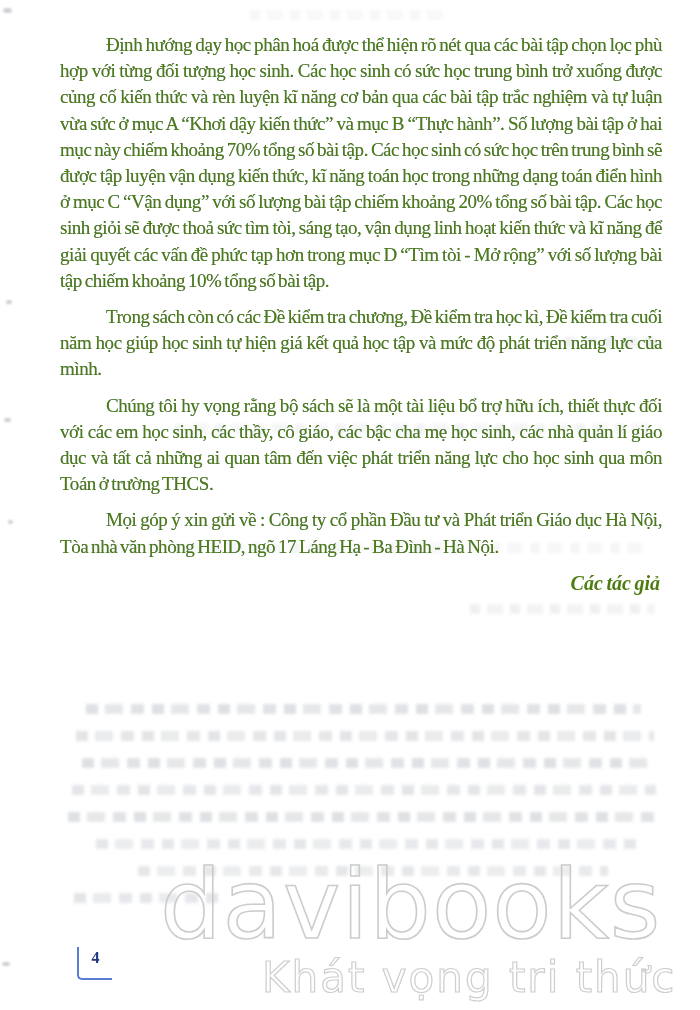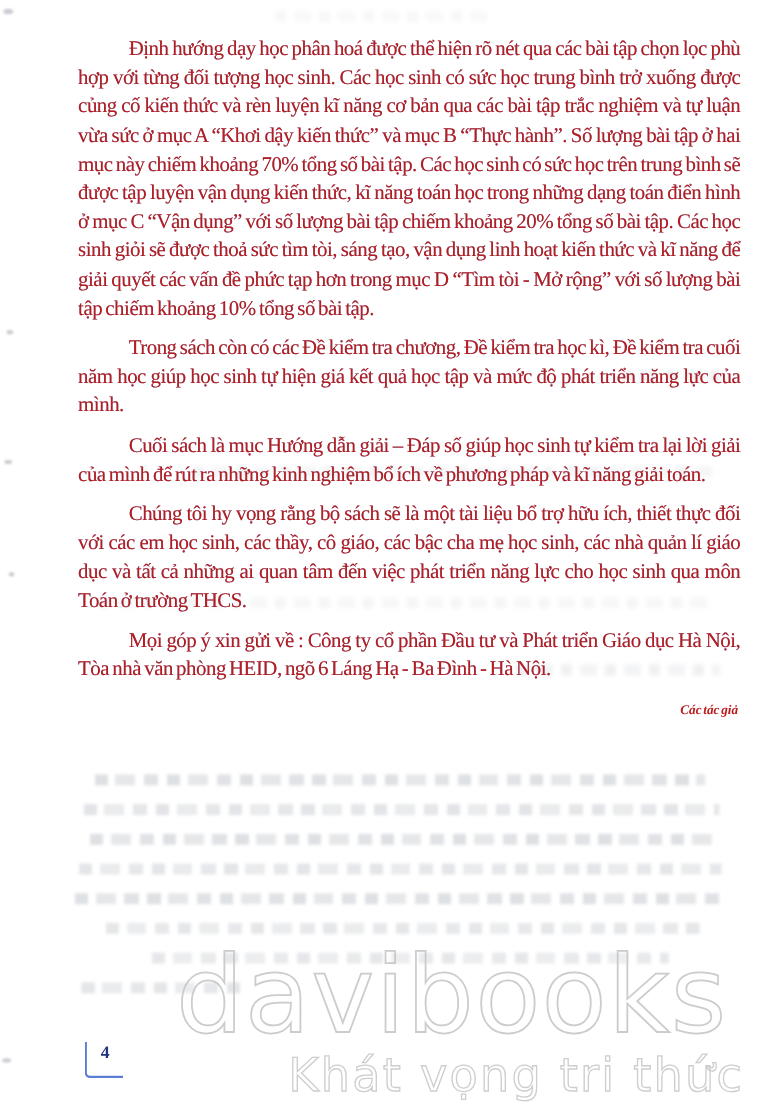--- a/index.html
+++ b/index.html
@@ -12,40 +12,40 @@
     width: 700px;
     height: 1010px;
     background: #ffffff;
     overflow: hidden;
     font-family: "Liberation Serif", "DejaVu Serif", serif;
   }
 
   
   .content {
     position: absolute;
-    left: 71px;
+    left: 60px;
     top: 32px;
     width: 602px;
-    color: #b91c1c;
+    color: #4d7c0f;
     font-size: 19px;
     line-height: 26.2px;
     letter-spacing: -0.45px;
     word-spacing: -1.4px;
     text-align: justify;
   }
   .content p {
     margin: 0 0 10px 0;
     text-indent: 46px;
     text-shadow: 0 0 0.4px rgba(35,65,167,0.55);
   }
   .signature {
     text-align: right;
     font-weight: bold;
     font-style: italic;
-    font-size: 12px;
+    font-size: 20px;
     padding-right: 2px;
     margin-top: 4px;
     letter-spacing: 0;
   }
 
   
   .ghost-block {
     position: absolute;
     left: 68px;
     top: 704px;
@@ -159,23 +159,22 @@
 
   <div class="smudge" style="left:565px; top:337px; width:95px;  opacity:.30;"></div>
   <div class="smudge" style="left:175px; top:424px; width:480px; opacity:.22;"></div>
   <div class="smudge" style="left:90px;  top:543px; width:560px; opacity:.18;"></div>
   <div class="smudge" style="left:470px; top:604px; width:185px; opacity:.28;"></div>
   <div class="smudge" style="left:250px; top:10px;  width:200px; opacity:.14;"></div>
 
   <div class="content">
     <p>Định hướng dạy học phân hoá được thể hiện rõ nét qua các bài tập chọn lọc phù hợp với từng đối tượng học sinh. Các học sinh có sức học trung bình trở xuống được củng cố kiến thức và rèn luyện kĩ năng cơ bản qua các bài tập trắc nghiệm và tự luận vừa sức ở mục A “Khơi dậy kiến thức” và mục B “Thực hành”. Số lượng bài tập ở hai mục này chiếm khoảng 70% tổng số bài tập. Các học sinh có sức học trên trung bình sẽ được tập luyện vận dụng kiến thức, kĩ năng toán học trong những dạng toán điển hình ở mục C “Vận dụng” với số lượng bài tập chiếm khoảng 20% tổng số bài tập. Các học sinh giỏi sẽ được thoả sức tìm tòi, sáng tạo, vận dụng linh hoạt kiến thức và kĩ năng để giải quyết các vấn đề phức tạp hơn trong mục D “Tìm tòi - Mở rộng” với số lượng bài tập chiếm khoảng 10% tổng số bài tập.</p>
     <p>Trong sách còn có các Đề kiểm tra chương, Đề kiểm tra học kì, Đề kiểm tra cuối năm học giúp học sinh tự hiện giá kết quả học tập và mức độ phát triển năng lực của mình.</p>
-    <p>Cuối sách là mục Hướng dẫn giải – Đáp số giúp học sinh tự kiểm tra lại lời giải của mình để rút ra những kinh nghiệm bổ ích về phương pháp và kĩ năng giải toán.</p>
     <p>Chúng tôi hy vọng rằng bộ sách sẽ là một tài liệu bổ trợ hữu ích, thiết thực đối với các em học sinh, các thầy, cô giáo, các bậc cha mẹ học sinh, các nhà quản lí giáo dục và tất cả những ai quan tâm đến việc phát triển năng lực cho học sinh qua môn Toán ở trường THCS.</p>
-    <p>Mọi góp ý xin gửi về : Công ty cổ phần Đầu tư và Phát triển Giáo dục Hà Nội, Tòa nhà văn phòng HEID, ngõ 6 Láng Hạ - Ba Đình - Hà Nội.</p>
+    <p>Mọi góp ý xin gửi về : Công ty cổ phần Đầu tư và Phát triển Giáo dục Hà Nội, Tòa nhà văn phòng HEID, ngõ 17 Láng Hạ - Ba Đình - Hà Nội.</p>
     <div class="signature">Các tác giả</div>
   </div>
 
   <div class="ghost-block">
     <div class="gl"></div>
     <div class="gl"></div>
     <div class="gl"></div>
     <div class="gl"></div>
     <div class="gl"></div>
     <div class="gl"></div>

